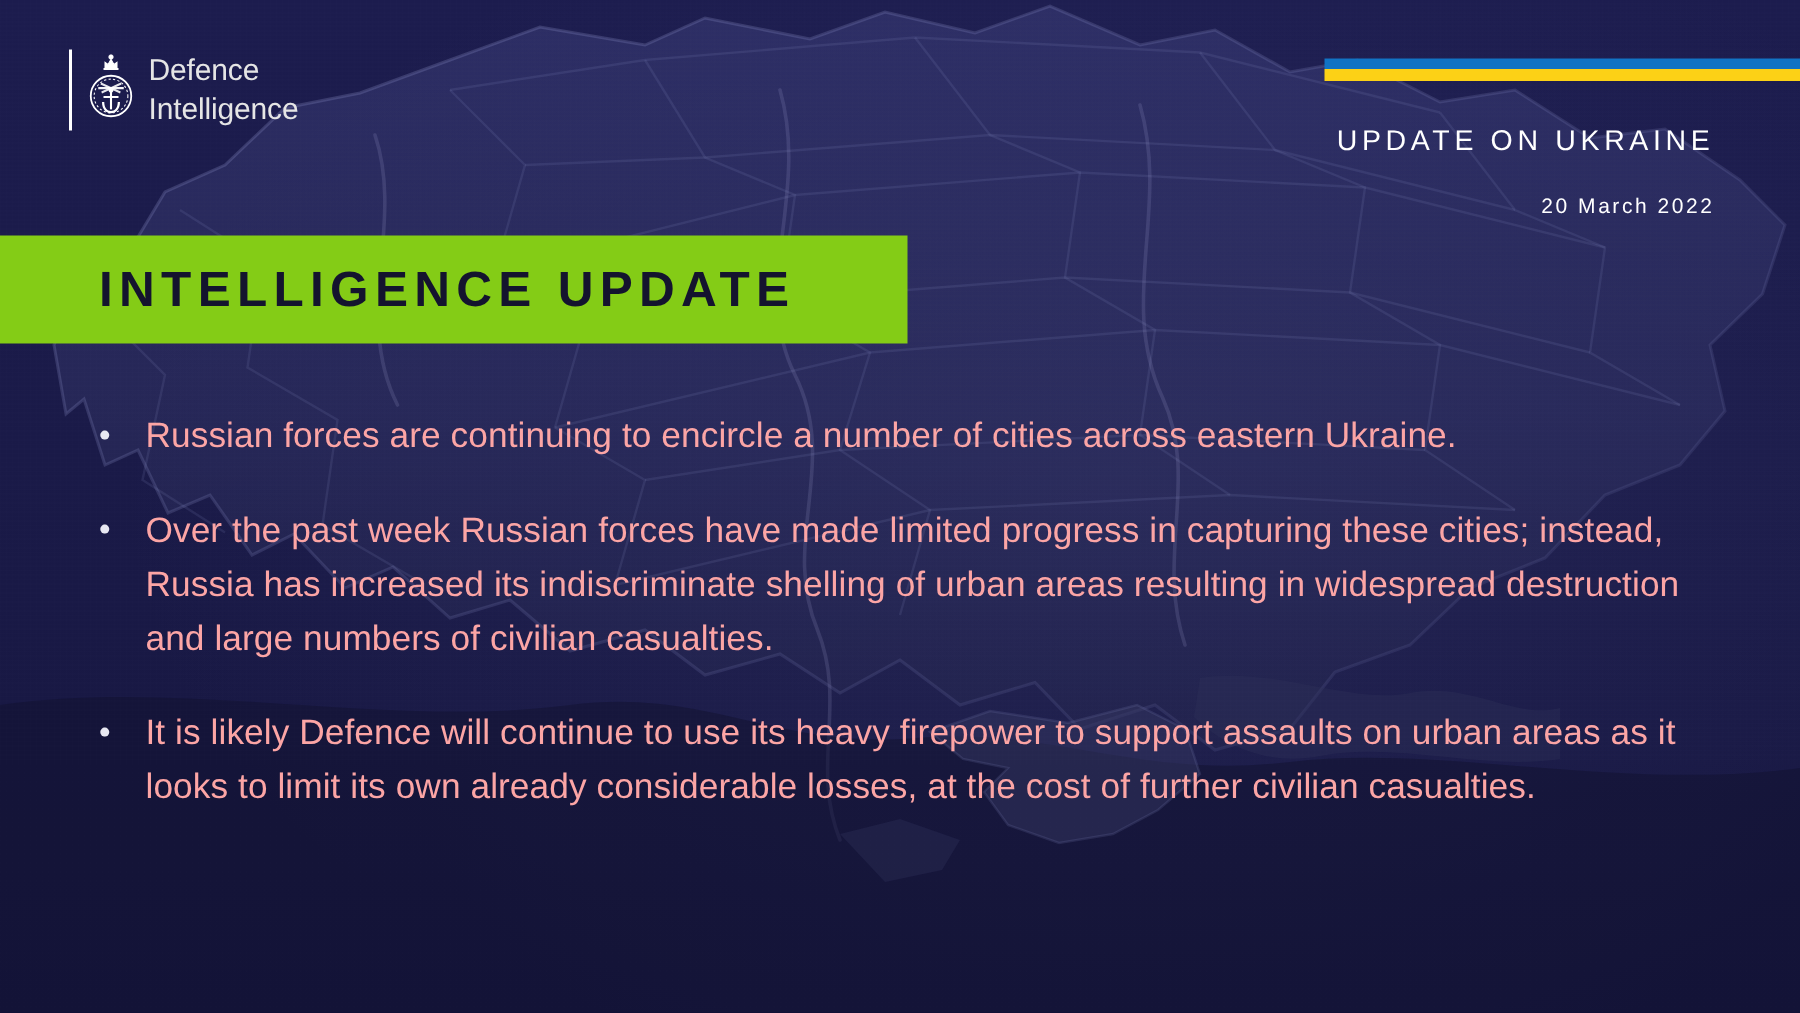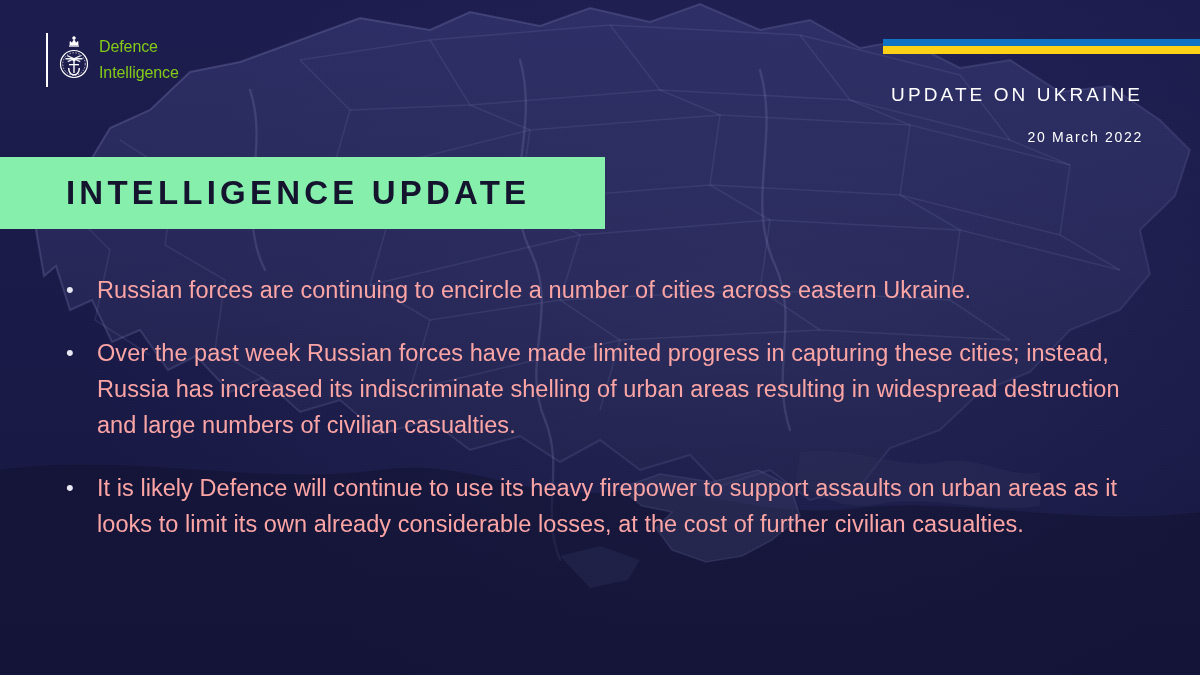--- a/index.html
+++ b/index.html
@@ -68,22 +68,22 @@
     margin-right: 11px;
     flex: none;
   }
   .crest {
     width: 30px;
     height: 54px;
     flex: none;
     margin-right: 10px;
   }
   .logo-text {
-    color: #84cc16;
-    font-size: 16px;
+    color: #e5e5e5;
+    font-size: 20px;
     line-height: 26px;
     font-weight: 400;
     letter-spacing: -0.1px;
     white-space: nowrap;
   }
 
   .flag-bar {
     position: absolute;
     left: 883px;
     top: 39px;
@@ -124,21 +124,21 @@
     white-space: nowrap;
   }
 
   
   .banner {
     position: absolute;
     left: 0;
     top: 157px;
     width: 605px;
     height: 72px;
-    background: #86efac;
+    background: #84cc16;
     display: flex;
     align-items: center;
   }
   .banner-text {
     color: #14142e;
     font-size: 33px;
     font-weight: 700;
     letter-spacing: 4.2px;
     margin-left: 66px;
     white-space: nowrap;

